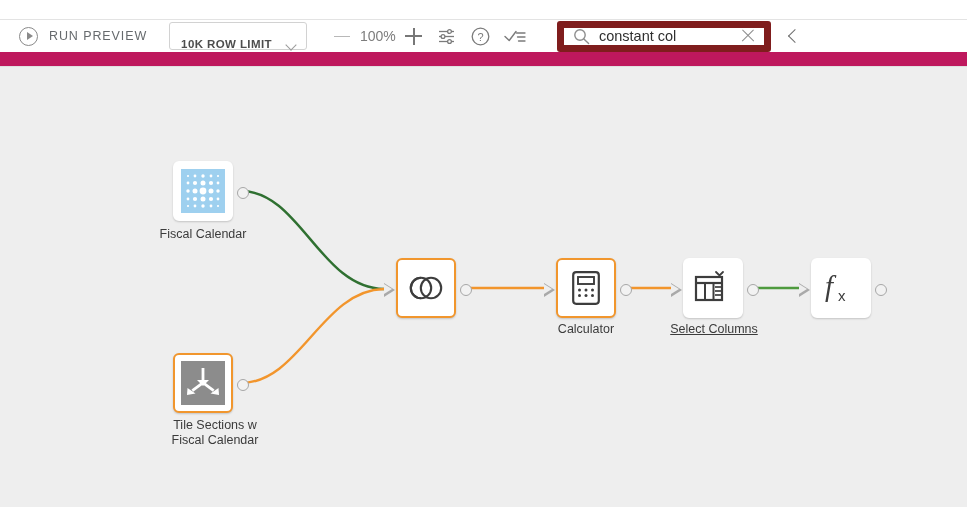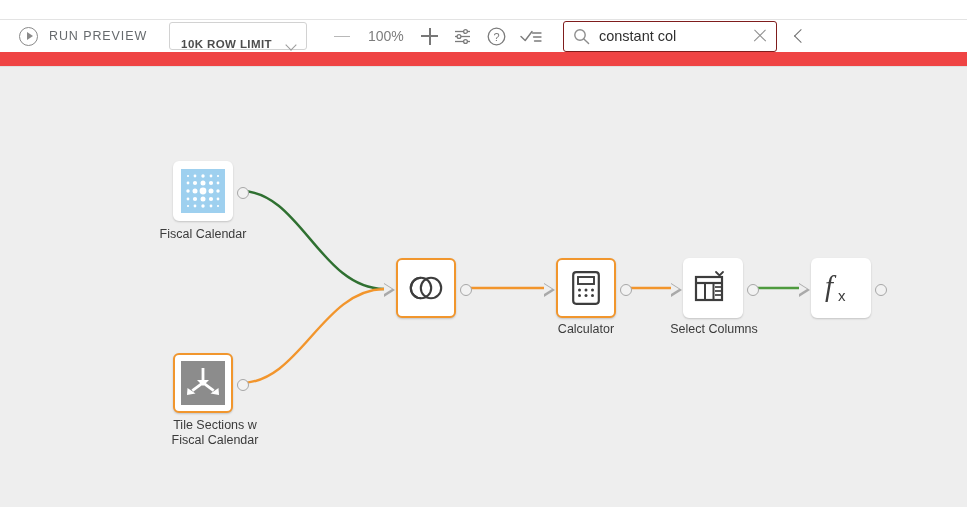--- a/index.html
+++ b/index.html
@@ -3,21 +3,21 @@
 <meta charset="utf-8">
 <style>
   * { box-sizing: border-box; }
   html, body {
     margin: 0; padding: 0;
     width: 967px; height: 515px;
     font-family: "Liberation Sans", sans-serif;
     background: #ffffff;
     overflow: hidden;
   }
-  #app { position: relative; width: 967px; height: 394px; background: #ef4444; }
+  #app { position: relative; width: 967px; height: 394px; background: #be185d; }
 
   
   #toolbar {
     position: absolute; left: 0; top: 20px; width: 967px; height: 32px;
     display: flex; align-items: center;
     background: #ffffff;
   }
   .tb-sep-top {
     position: absolute; left: 0; top: 19px; width: 967px; height: 1px;
     background: #e3e3e3;
@@ -63,21 +63,21 @@
   .chev-down {
     width: 11px; height: 7px; margin-left: 14px; flex: 0 0 auto; position: relative;
   }
   .chev-down::after {
     content:""; position:absolute; left:1px; top:0px;
     width: 7px; height: 7px;
     border-right: 1.3px solid #9b9b9b; border-bottom: 1.3px solid #9b9b9b;
     transform: rotate(45deg);
   }
 
-  .zoom-group { display:flex; align-items:center; margin-left: 22px; gap: 8px; }
+  .zoom-group { display:flex; align-items:center; margin-left: 22px; gap: 0px; }
   .zoom-minus {
     width: 26px; height: 26px; position: relative; cursor: pointer;
   }
   .zoom-minus::after {
     content:""; position:absolute; left:5px; top:12.5px; width:16px; height:1.6px;
     background:#b8b8b8;
   }
   .zoom-level {
     font-size: 14px; color: #7d7d7d; width: 46px; text-align: center;
   }
@@ -91,23 +91,23 @@
     background:#777;
   }
 
   .tb-icon {
     width: 28px; height: 28px; margin-left: 6px;
     display:flex; align-items:center; justify-content:center; cursor:pointer;
   }
 
   
   .search-box {
-    margin-left: 18px;
+    margin-left: 28px;
     width: 214px; height: 31px;
-    border: 1px solid #7f1d1d; border-radius: 3px; background:#fff;
+    border: 7px solid #7f1d1d; border-radius: 3px; background:#fff;
     display:flex; align-items:center; padding: 0 7px 0 9px;
   }
   .search-input-text {
     flex: 1 1 auto; font-size: 14.5px; color: #2f2f2f; margin-left: 9px;
     white-space: nowrap; overflow: hidden;
   }
   .search-clear { width: 18px; height: 18px; position: relative; cursor: pointer; flex:0 0 auto;}
   .search-clear::before, .search-clear::after {
     content:""; position:absolute; left: 1px; top: 8px; width: 16px; height: 1.4px;
     background:#8d8d8d;
@@ -355,21 +355,21 @@
         <g stroke="#3d3d3d" stroke-width="1.7">
           <line x1="21" y1="17" x2="27" y2="17"></line>
           <line x1="21" y1="21" x2="27" y2="21"></line>
           <line x1="21" y1="25" x2="27" y2="25"></line>
         </g>
         <path d="M22 2 L25.5 5.5 L29 2" fill="none" stroke="#3d3d3d" stroke-width="1.8" stroke-linecap="round"></path>
       </svg>
       <span class="inarrow" style="left:-14px; top:22.5px;"></span>
       <span class="port" style="left:62px; top:24px;"></span>
     </div>
-    <div class="node-label" style="left:639px; top:255px;">Select Columns</div>
+    <div class="node-label" style="left:639px; top:255px;text-decoration:underline;">Select Columns</div>
 
     <div class="node unsel" style="left:811px; top:191px;">
       <svg width="40" height="40" viewBox="0 0 40 40">
         <text x="4" y="28" font-family="Liberation Serif, serif" font-style="italic" font-size="29" fill="#3d3d3d">f</text>
         <text x="17" y="33" font-family="Liberation Sans, sans-serif" font-size="15" fill="#3d3d3d">x</text>
       </svg>
       <span class="inarrow" style="left:-14px; top:22.5px;"></span>
       <span class="port" style="left:62px; top:24px;"></span>
     </div>
 

